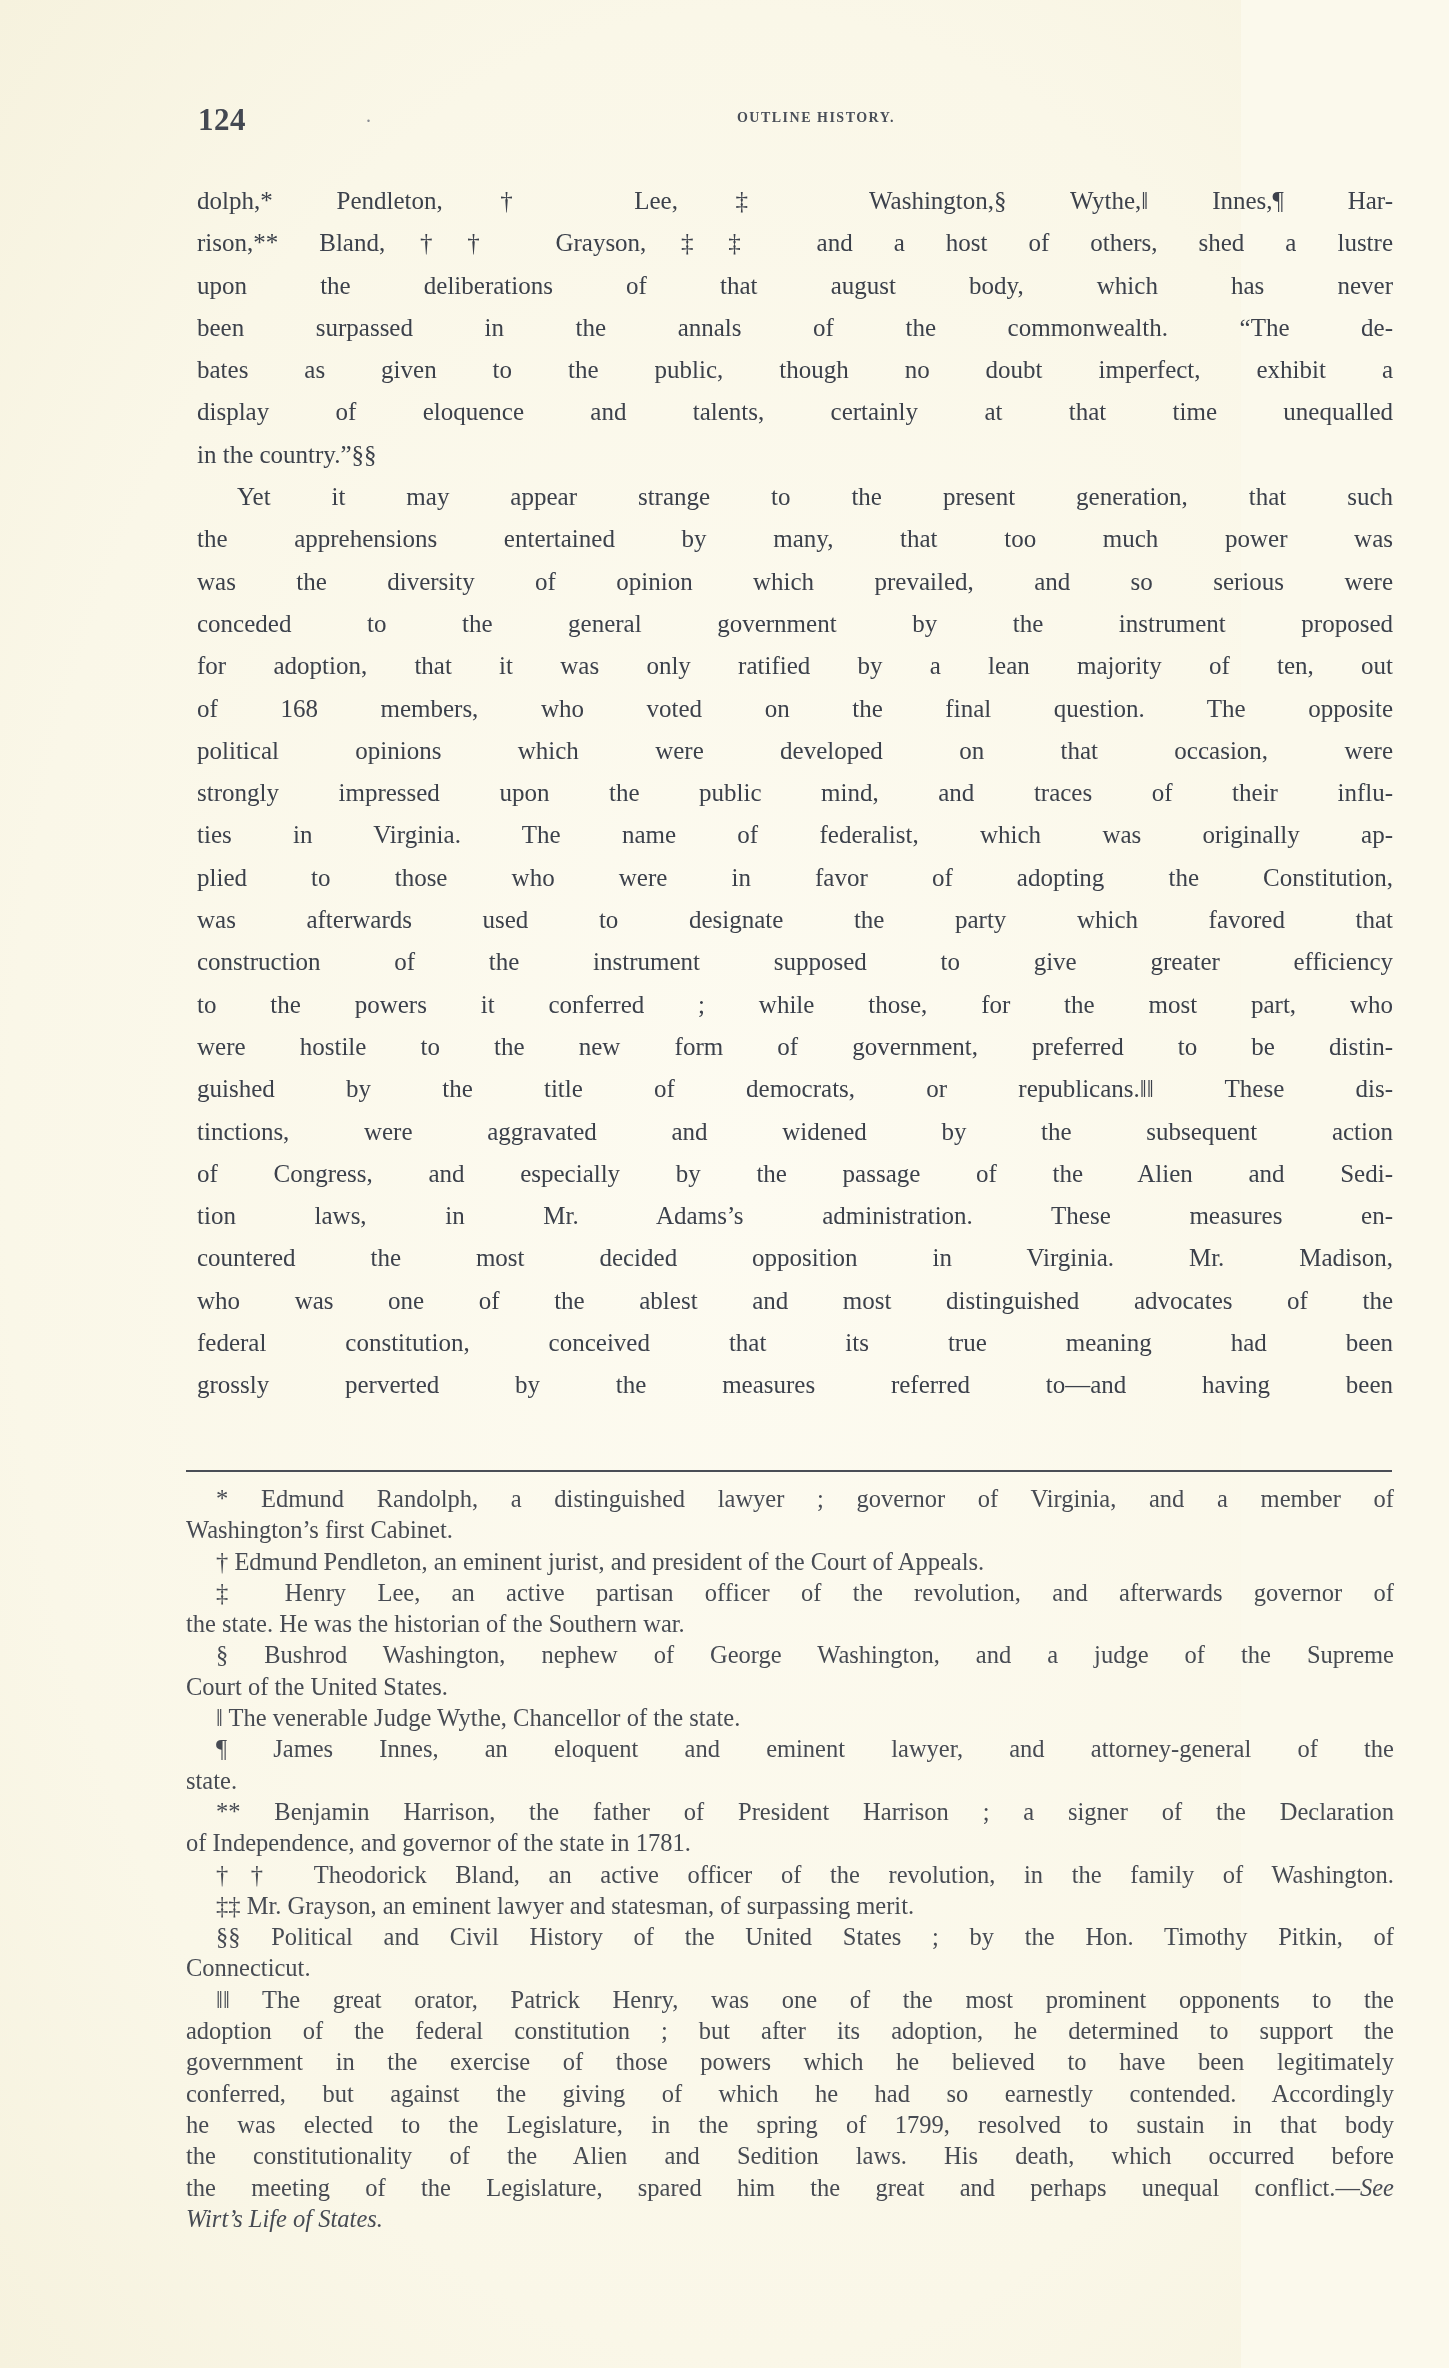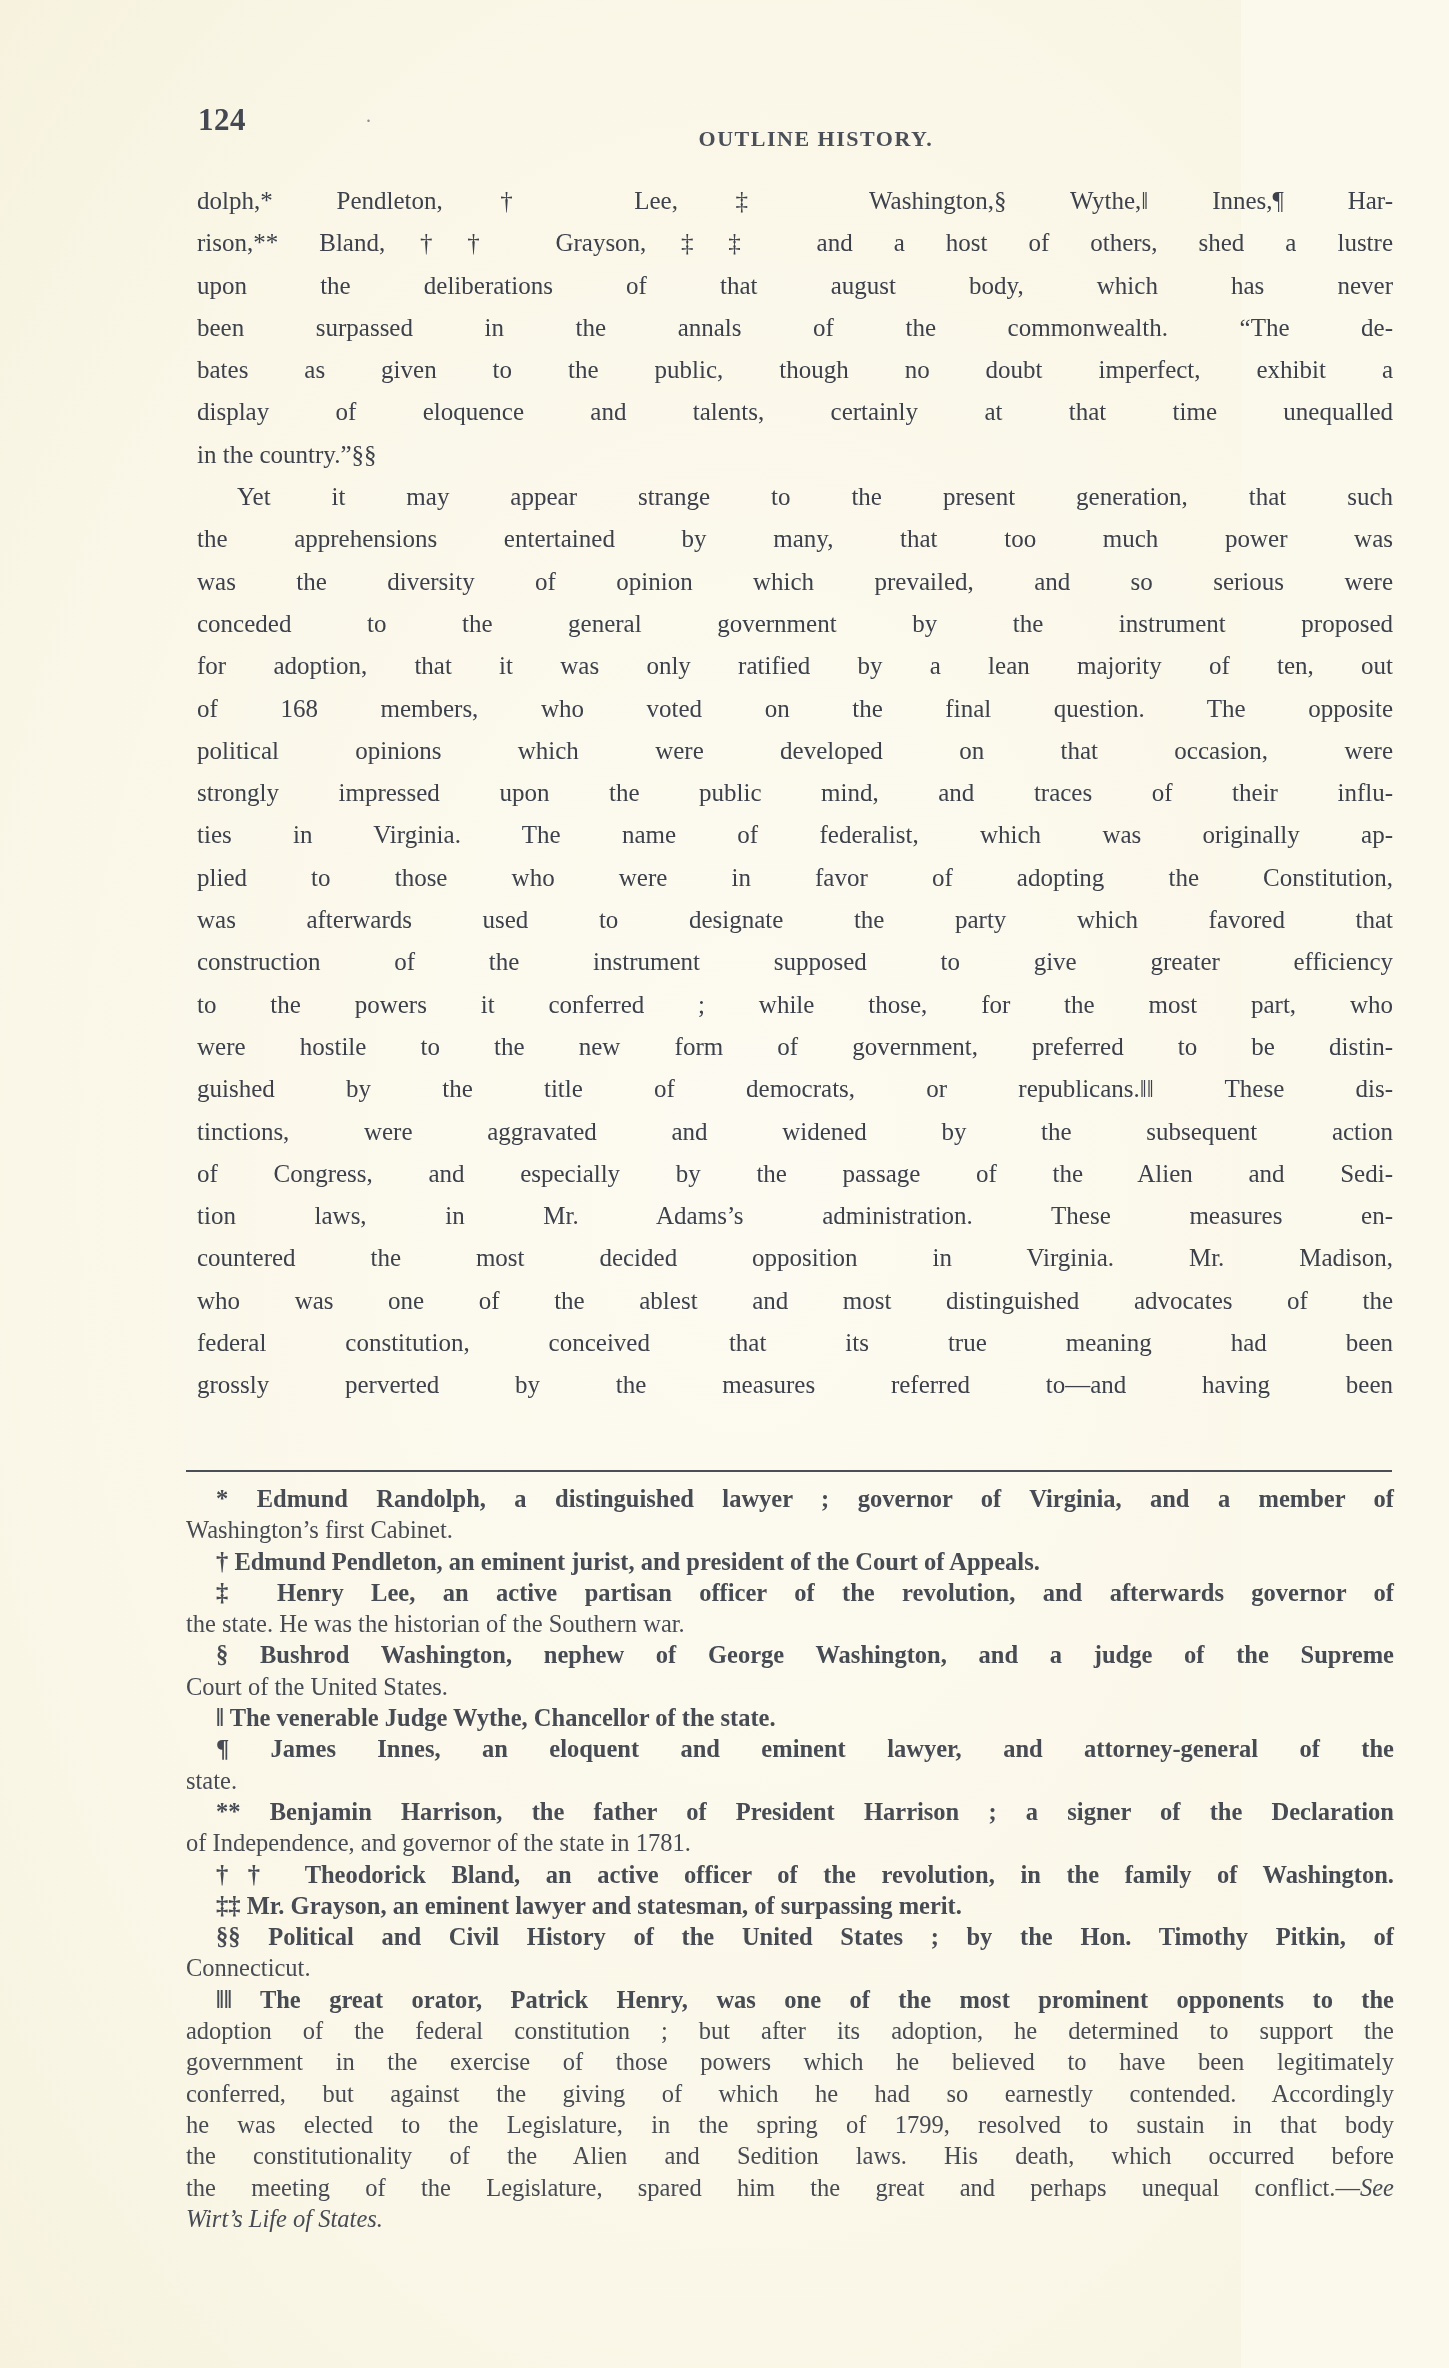--- a/index.html
+++ b/index.html
@@ -43,22 +43,22 @@
     left: 168px;
     top: 6px;
     font-size: 20px;
     color: #8a8d93;
   }
   .head-title {
     position: absolute;
     left: 0;
     width: 1196px;
     text-align: center;
-    top: 28px;
-    font-size: 22px;
+    top: 12px;
+    font-size: 14px;
     letter-spacing: 1.5px;
     font-weight: bold;
     color: #4a4f58;
     padding-left: 40px;
     box-sizing: border-box;
   }
   .body-text {
     position: absolute;
     left: 197px;
     top: 180px;
@@ -102,21 +102,20 @@
     white-space: nowrap;
     text-align: justify;
     text-align-last: justify;
     height: 31.3px;
   }
   .fn-line.last {
     text-align-last: left;
   }
   .fn-line.indent {
     padding-left: 30px;
-    font-weight: bold;
   }
   .fn-line.indent.last {
     text-align-last: left;
   }
   .italic {
     font-style: italic;
   }
 </style>
 </head>
 <body>

